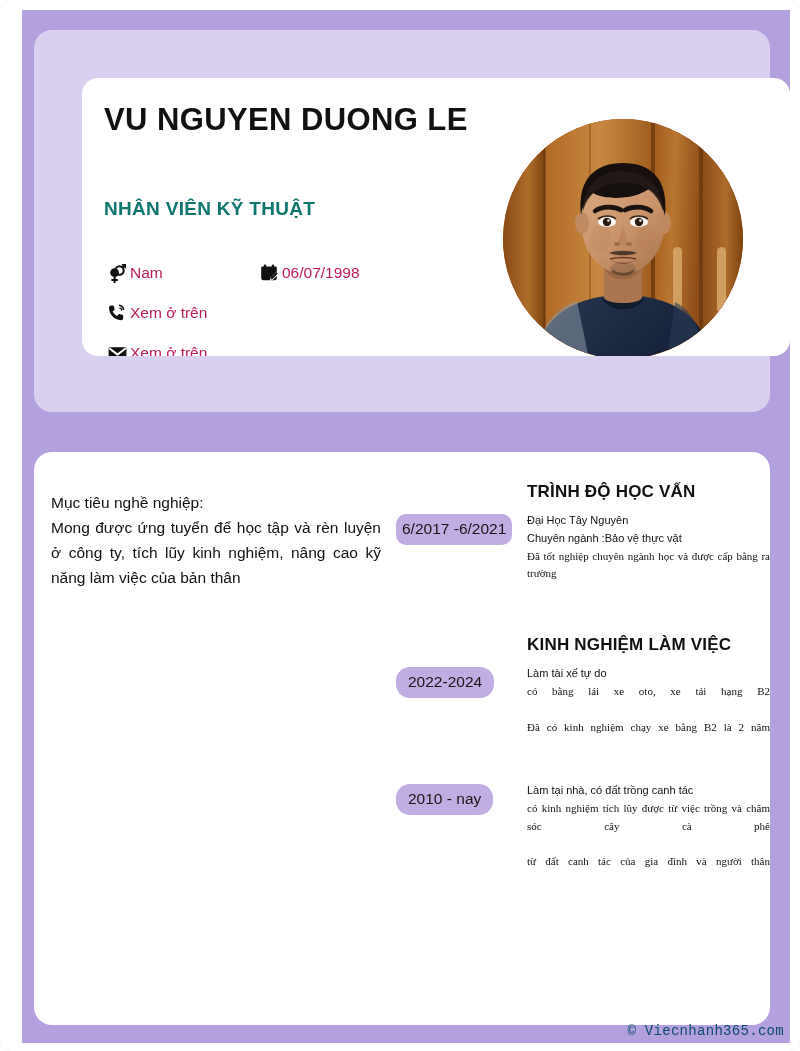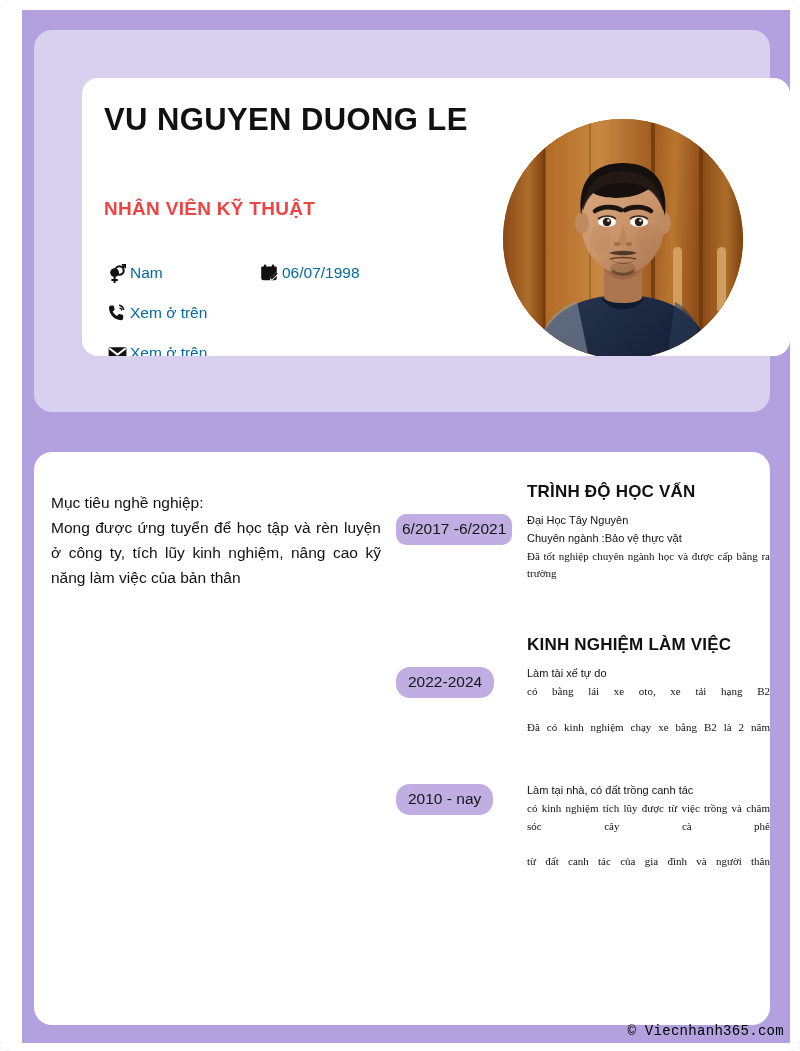--- a/index.html
+++ b/index.html
@@ -67,21 +67,21 @@
     letter-spacing:0.4px;
     line-height:1.45;
     color:#111111;
   }
   .job-title{
     position:absolute;
     left:22px; top:120px;
     font-size:19px;
     font-weight:bold;
     letter-spacing:0.3px;
-    color:#ef4444;
+    color:#0f766e;
   }
 
   .contact{
     position:absolute;
     left:22px; top:175px;
     width:400px;
   }
   .crow{
     position:relative;
     height:40px;
@@ -92,21 +92,21 @@
     width:26px;
     display:flex;
     align-items:center;
     justify-content:center;
     flex:0 0 26px;
     color:#111111;
   }
   .cicon svg{ display:block; }
   .ctext{
     font-size:15.5px;
-    color:#0369a1;
+    color:#be185d;
     line-height:1;
   }
   .crow .second{
     position:absolute;
     left:152px;
     display:flex;
     align-items:center;
   }
 
   
@@ -200,21 +200,21 @@
     display:inline-block;
     width:100%;
   }
 
   
   .footer{
     position:absolute;
     right:16px; bottom:12px;
     font-family:"Liberation Mono","DejaVu Sans Mono",monospace;
     font-size:14px;
-    color:#000000;
+    color:#0c4a6e;
     letter-spacing:0.3px;
   }
 </style>
 </head>
 <body>
 
 <div class="page">
   <div class="page-inner">
     <div class="gutter-left"></div>
     <div class="gutter-right"></div>

